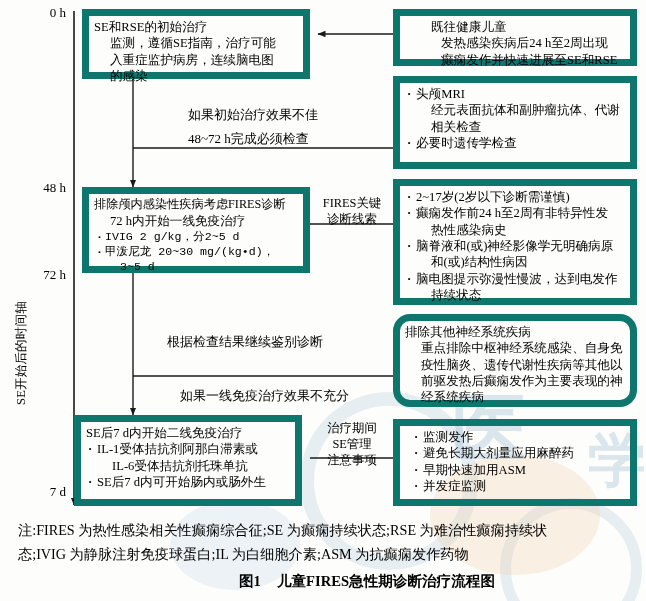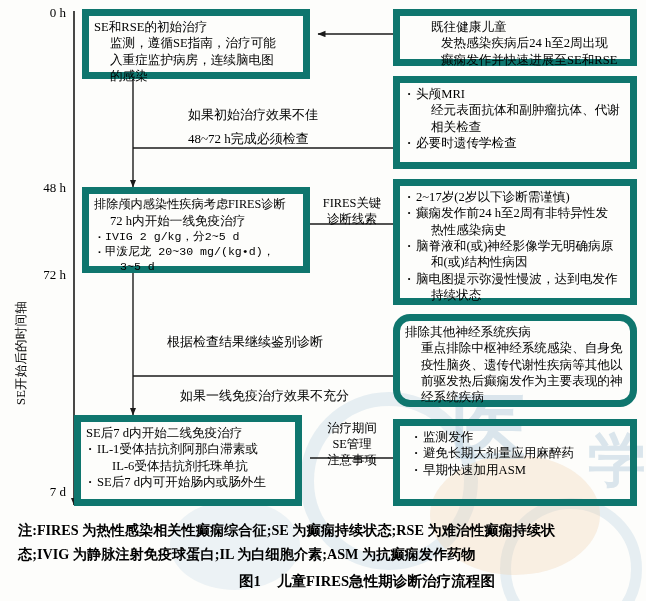--- a/index.html
+++ b/index.html
@@ -114,21 +114,20 @@
     letter-spacing: 0.2px;
   }
 
   
   .note {
     position: absolute;
     z-index: 5;
     font-size: 14.2px;
     line-height: 1.55;
     white-space: nowrap;
-    font-weight: bold;
   }
   .figtitle {
     position: absolute;
     z-index: 5;
     width: 646px;
     text-align: center;
     font-size: 14.6px;
     font-weight: bold;
     margin-left: 44px;
   }
@@ -227,20 +226,21 @@
     <div class="ln">SE后7 d内开始二线免疫治疗</div>
     <div class="ln bul">IL-1受体拮抗剂阿那白滞素或</div>
     <div class="ln ind2">IL-6受体拮抗剂托珠单抗</div>
     <div class="ln bul">SE后7 d内可开始肠内或肠外生</div>
   </div>
 
   <div class="box" style="left:393px; top:419px; width:244px; height:87px; padding-left:12px;">
     <div class="ln bul">监测发作</div>
     <div class="ln bul">避免长期大剂量应用麻醉药</div>
     <div class="ln bul">早期快速加用ASM</div>
+    <div class="ln bul">并发症监测</div>
   </div>
 
   <div class="midlabel" style="left:312px; top:196px; width:80px;">
     <div>FIRES关键</div>
     <div>诊断线索</div>
   </div>
 
   <div class="midlabel" style="left:312px; top:421px; width:80px;">
     <div>治疗期间</div>
     <div>SE管理</div>

